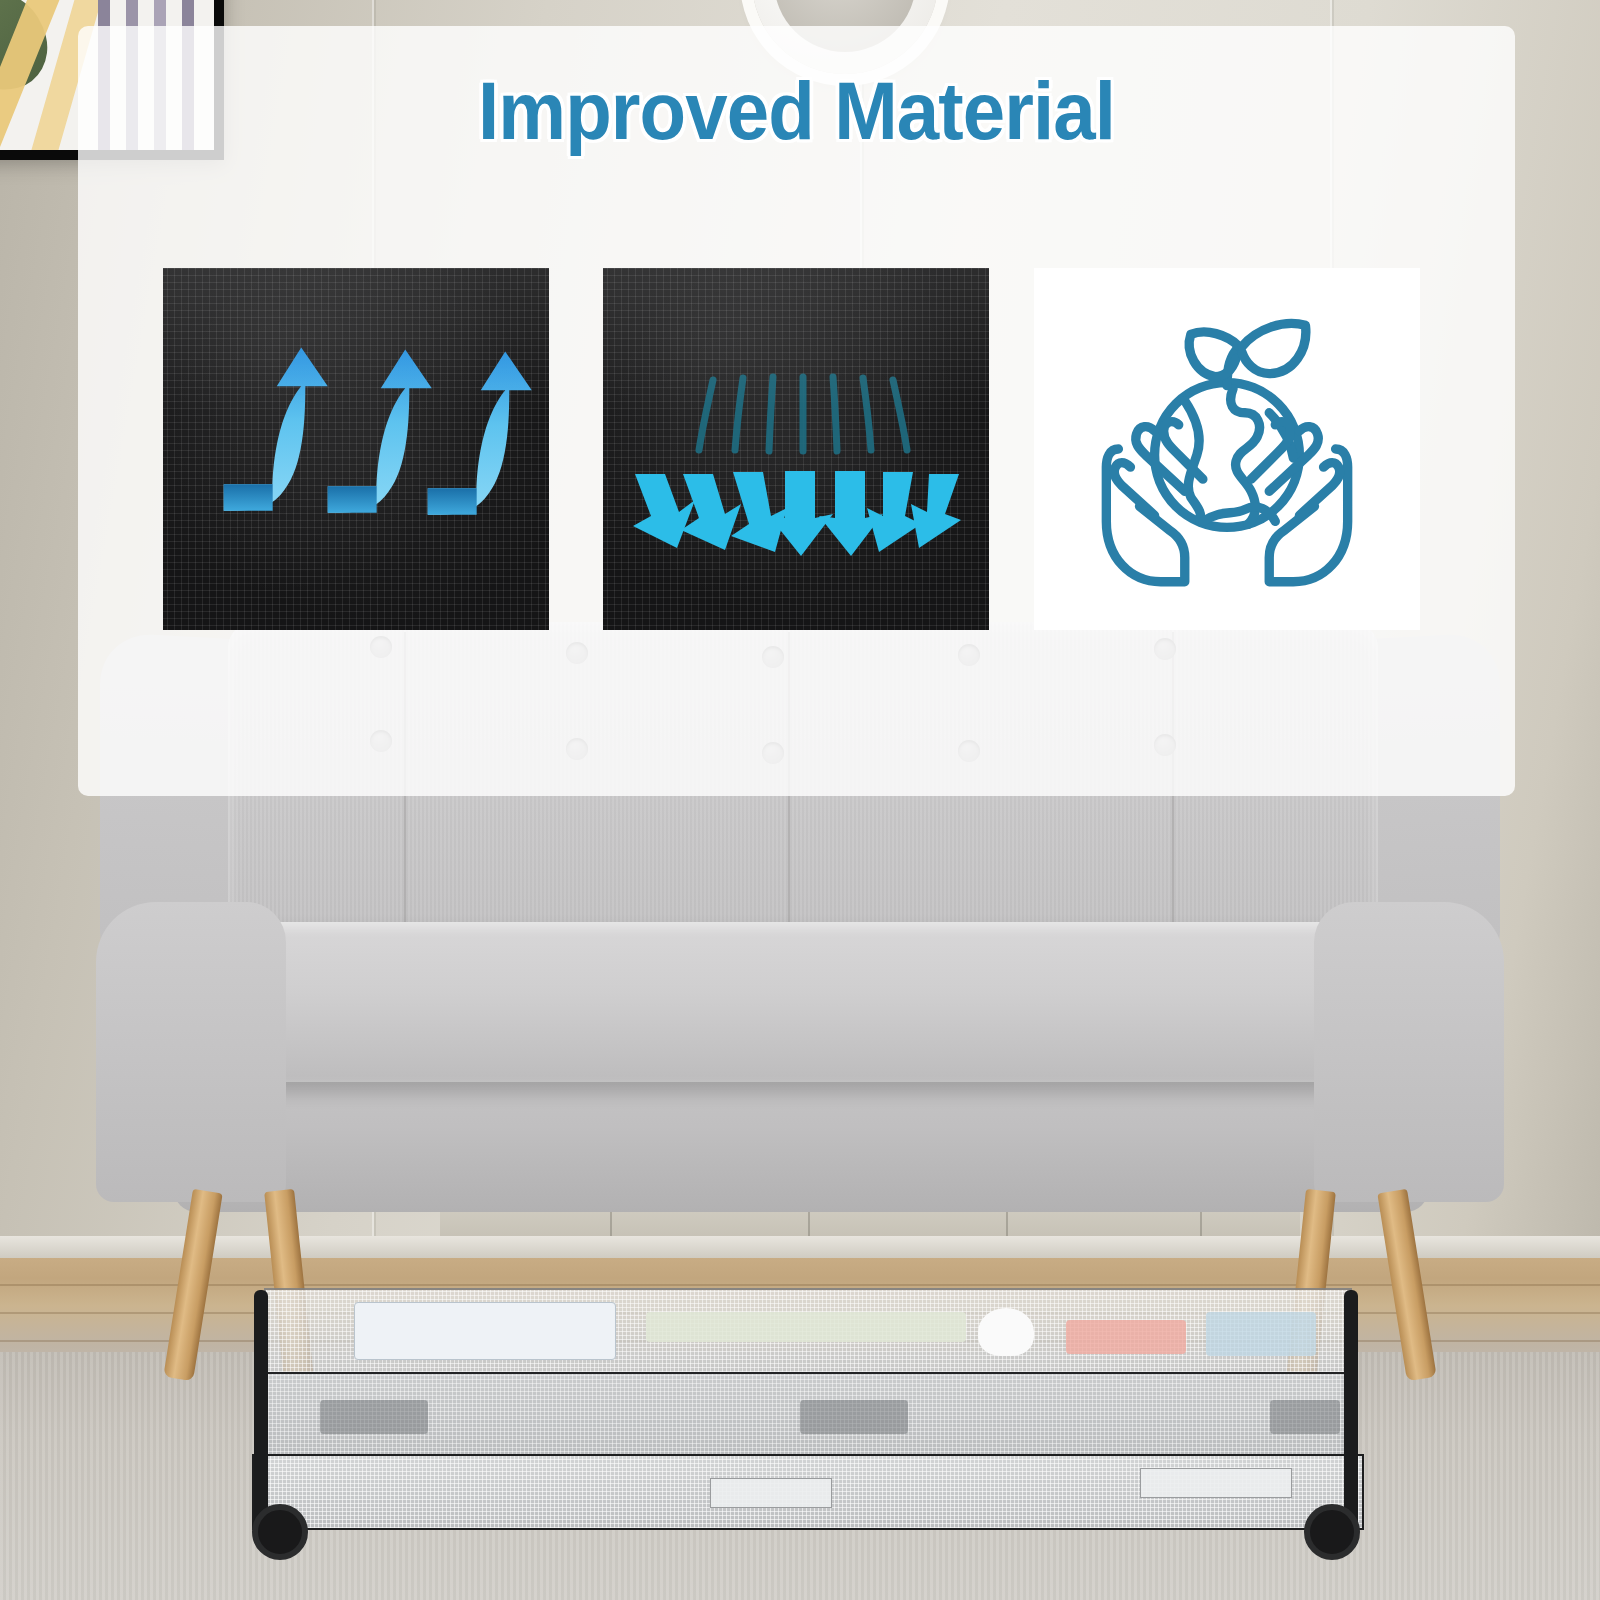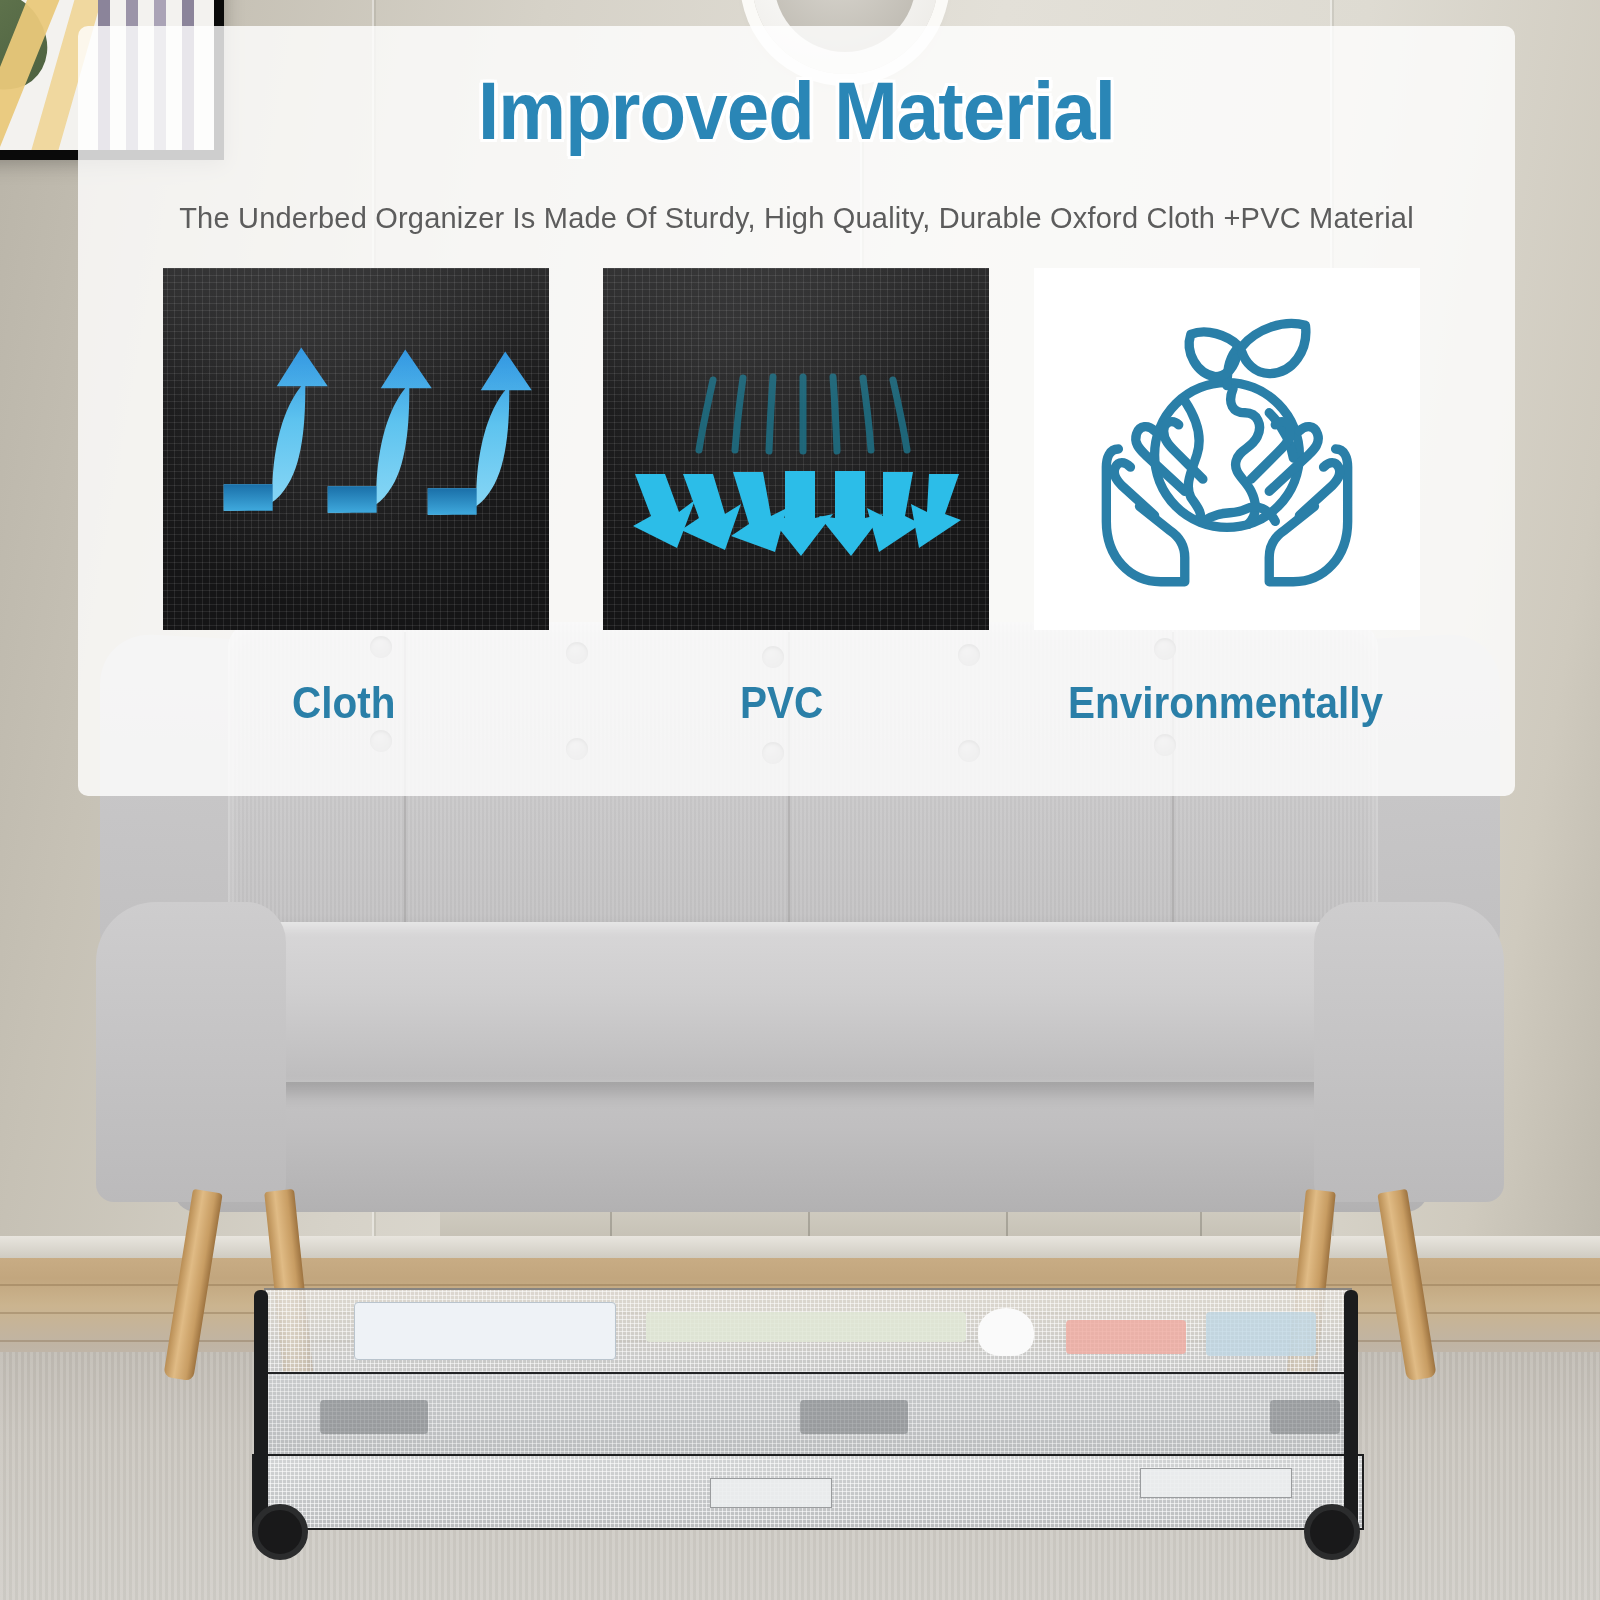--- a/index.html
+++ b/index.html
@@ -236,21 +236,20 @@
       <div class="org-rail r"></div>
       <div class="caster" style="left:6px;"></div>
       <div class="caster" style="right:6px;"></div>
     </div>
 
   </div>
 
   <div class="overlay">
 
     <div class="title">Improved Material</div>
-    <div class="subtitle">The Underbed Organizer Is Made Of Sturdy, High Quality, Durable Oxford Cloth +PVC Material</div>
 
     <div class="panels">
 
       <div class="panel p1">
         <div class="fabric"></div>
         <svg width="386" height="362" viewBox="0 0 386 362" style="position:absolute;left:0;top:0">
           <defs>
             <linearGradient id="ag" x1="0" y1="0" x2="0" y2="1">
               <stop offset="0%" stop-color="#2a93e0"></stop>
               <stop offset="45%" stop-color="#5ec3ef"></stop>
@@ -329,20 +328,15 @@
             <path d="M96 60 C99 60 100 63 100 66 L100 84 C100 96 92 104 82 104 L74 104 L74 96
                      C74 92 76 89 79 87 L89 79"></path>
             <path d="M92 66 C94 64 96 64 97 66 C98 68 97 70 95 72 L84 82"></path>
             <path d="M84 54 C86 52 89 52 90 55 C91 58 89 60 87 62 L74 74"></path>
             <path d="M76 52 C78 50 81 51 81 54 C81 57 79 59 77 61 L68 70"></path>
           </g>
         </svg>
       </div>
     </div>
 
-    <div class="labels">
-      <div class="label l1">Cloth</div>
-      <div class="label l2">PVC</div>
-      <div class="label l3">Environmentally</div>
-    </div>
 
   </div>
 </div>
 
 </body></html>

